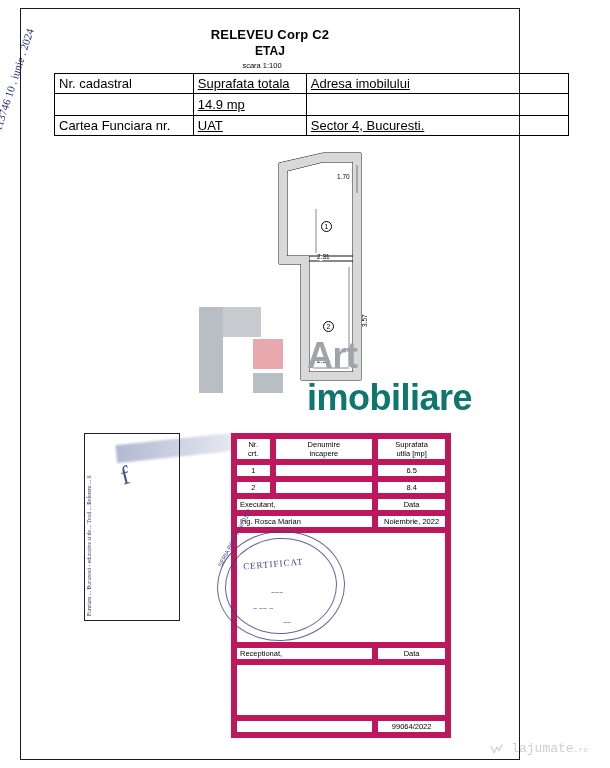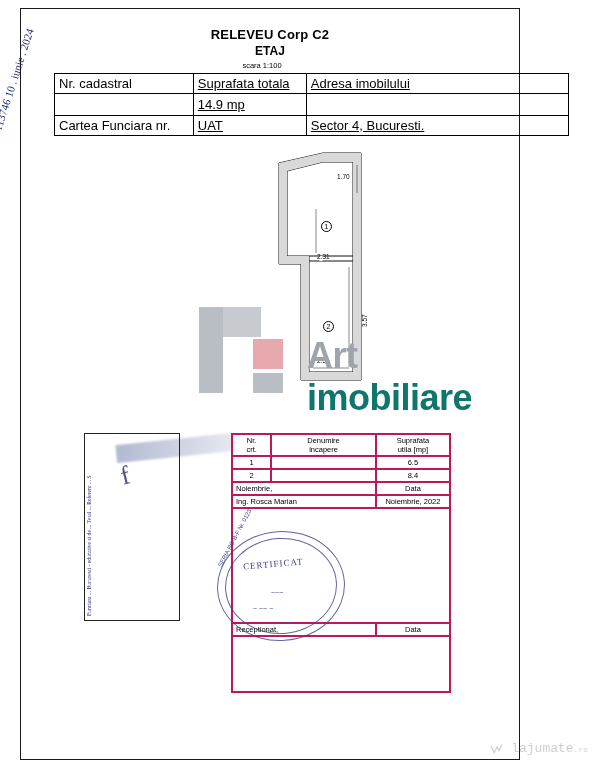--- a/index.html
+++ b/index.html
@@ -180,21 +180,21 @@
   .tbl {
     position: absolute;
     left: 210px;
     top: 424px;
     width: 220px;
     border-collapse: collapse;
     font-size: 7.5px;
     color: #000;
   }
   .tbl td, .tbl th {
-    border: 2px solid #be185d;
+    border: 6px solid #be185d;
     padding: 1px 3px;
     vertical-align: middle;
     font-weight: normal;
     height: 13px;
     margin-left: 48px;
   }
   .tbl th { font-size: 7.5px; text-align: center; height: 11px; }
   .tbl td.c { text-align: center; }
   .tbl td.b { font-weight: bold; text-align: center; }
   .tbl td.blank { height: 115px; }
@@ -361,36 +361,40 @@
       <td class="c">1</td>
       <td></td>
       <td class="c">6.5</td>
     </tr>
     <tr>
       <td class="c">2</td>
       <td></td>
       <td class="c">8.4</td>
     </tr>
     <tr>
-      <td colspan="2">Noiembrie,</td>
+      <td colspan="2">Executant,</td>
       <td class="c">Data</td>
     </tr>
     <tr>
       <td colspan="2">Ing. Rosca Marian</td>
       <td class="c">Noiembrie, 2022</td>
     </tr>
     <tr>
       <td class="blank" colspan="3"></td>
     </tr>
     <tr>
       <td colspan="2">Receptionat,</td>
       <td class="c">Data</td>
     </tr>
     <tr>
       <td class="blank2" colspan="3"></td>
+    </tr>
+    <tr>
+      <td colspan="2"></td>
+      <td class="c">99064/2022</td>
     </tr>
   </tbody>
     </table>
 
   <div class="cert"></div>
   <div class="cert-label">CERTIFICAT</div>
   <div class="cert-side">SERIA RO-B-F Nr. 0123</div>
   <div class="cert-scribble" style="left:250px; top:580px;">~~~</div>
   <div class="cert-scribble" style="left:232px; top:596px;">~ ~~ ~</div>
   <div class="cert-scribble" style="left:262px; top:610px;">~~</div>

